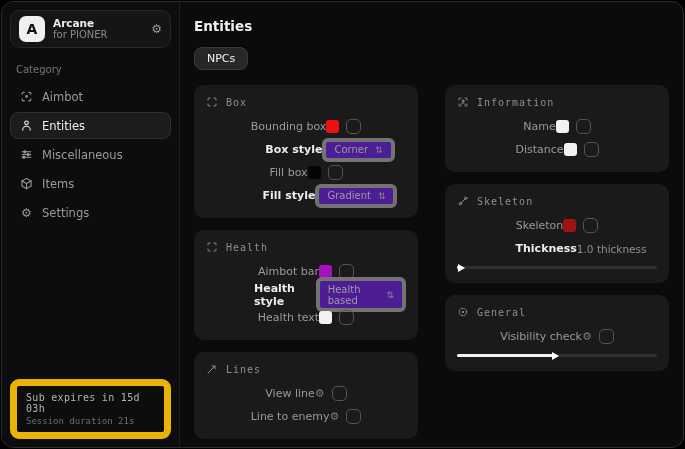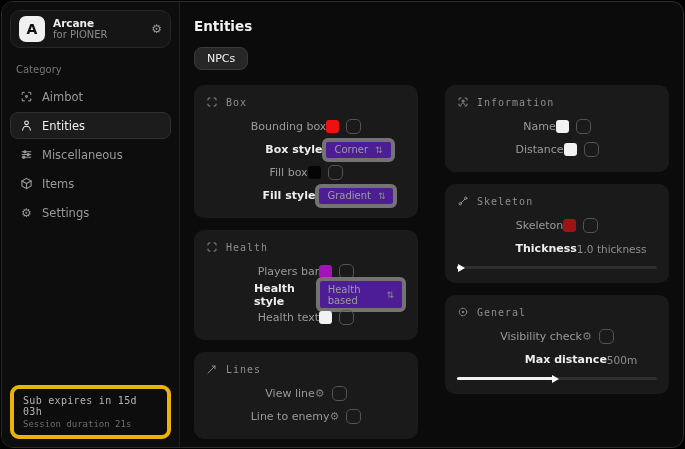--- a/index.html
+++ b/index.html
@@ -16,21 +16,21 @@
   .brand-name { font-size:10.5px; font-weight:bold; color:#ececec; }
   .brand-sub { font-size:10px; color:#8a8a8a; }
   .brand-gear { margin-left:auto; color:#9a9a9a; font-size:12px; cursor:pointer; }
   .cat-label { font-size:10px; color:#767676; margin:16px 6px 8px 6px; }
   .nav { display:flex; flex-direction:column; gap:2px; }
   .nav-item { height:27px; display:flex; align-items:center; gap:9px; padding:0 9px; border-radius:8px; border:1px solid transparent; color:#9a9a9a; font-size:11.5px; cursor:pointer; }
   .nav-item.selected { background:#1c1c1c; border-color:#2f2f2f; color:#f0f0f0; }
   .nav-item svg { width:13px; height:13px; stroke:currentColor; fill:none; stroke-width:2; stroke-linecap:round; stroke-linejoin:round; flex:0 0 13px; }
   .nav-item .glyph { font-size:12px; width:13px; text-align:center; }
   .sb-spacer { flex:1; }
-  .sub-card { border:4px solid #eab308; border-radius:9px; padding:6px 9px; font-family:"DejaVu Sans Mono","Liberation Mono",monospace; }
+  .sub-card { border:7px solid #eab308; border-radius:9px; padding:6px 9px; font-family:"DejaVu Sans Mono","Liberation Mono",monospace; }
   .sub-line1 { font-size:10px; color:#b5b5b5; letter-spacing:0.3px; }
   .sub-line2 { font-size:9px; color:#6e6e6e; margin-top:2px; }
 
   
   .main { flex:1; padding:16px 14px; display:flex; flex-direction:column; }
   .page-title { font-size:13.5px; font-weight:bold; color:#f0f0f0; }
   .tabs { display:flex; gap:5px; margin-top:13px; }
   .tab { padding:4px 12px; border-radius:8px; font-size:11px; background:#171717; color:#8c8c8c; border:1px solid transparent; cursor:pointer; }
   .tab.selected { background:#272727; border-color:#3a3a3a; color:#f2f2f2; }
 
@@ -182,21 +182,21 @@
           <div class="card-head">
             <svg viewBox="0 0 24 24">
                 <path d="M4 8V6a2 2 0 0 1 2-2h2"></path>
                 <path d="M16 4h2a2 2 0 0 1 2 2v2"></path>
                 <path d="M20 16v2a2 2 0 0 1-2 2h-2"></path>
                 <path d="M8 20H6a2 2 0 0 1-2-2v-2"></path>
               </svg>
             <span class="card-title">Health</span>
           </div>
           <div class="row">
-            <span class="lbl">Players bar</span>
+            <span class="lbl">Aimbot bar</span>
             <span class="ctrls">
               <span class="swatch" style="background-color: rgb(163, 18, 187);"></span>
               <span class="checkbox"></span>
             </span>
           </div>
           <div class="row">
             <span class="lbl strong">Health style</span>
             <span class="select">
               <span class="select-value">Health based</span>
               <span class="unfold">⇅</span>
@@ -301,24 +301,20 @@
               </svg>
             <span class="card-title">General</span>
           </div>
           <div class="row">
             <span class="lbl">Visibility check</span>
             <span class="ctrls">
               <span class="mini-gear">⚙</span>
               <span class="checkbox"></span>
             </span>
           </div>
-          <div class="row">
-            <span class="lbl strong">Max distance</span>
-            <span class="row-value">500m</span>
-          </div>
           <div class="slider">
             <span class="slider-fill" style="width: 48%;">
               <span class="slider-handle"></span>
             </span>
           </div>
         </div>
       </div>
     </div>
   </div>
 </div>

